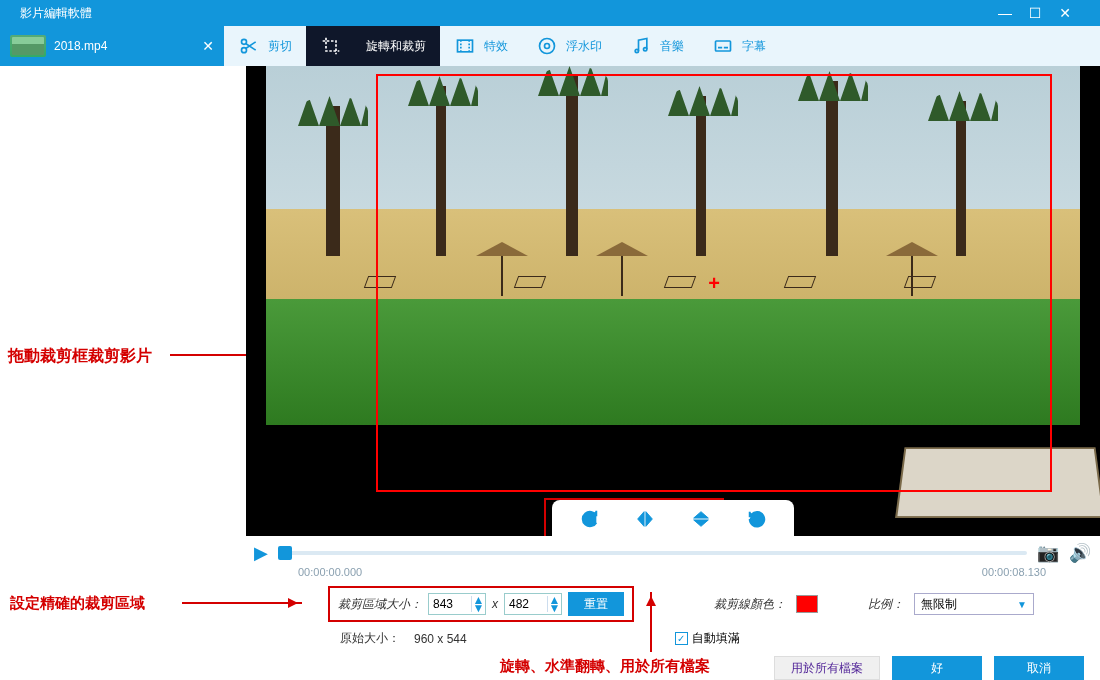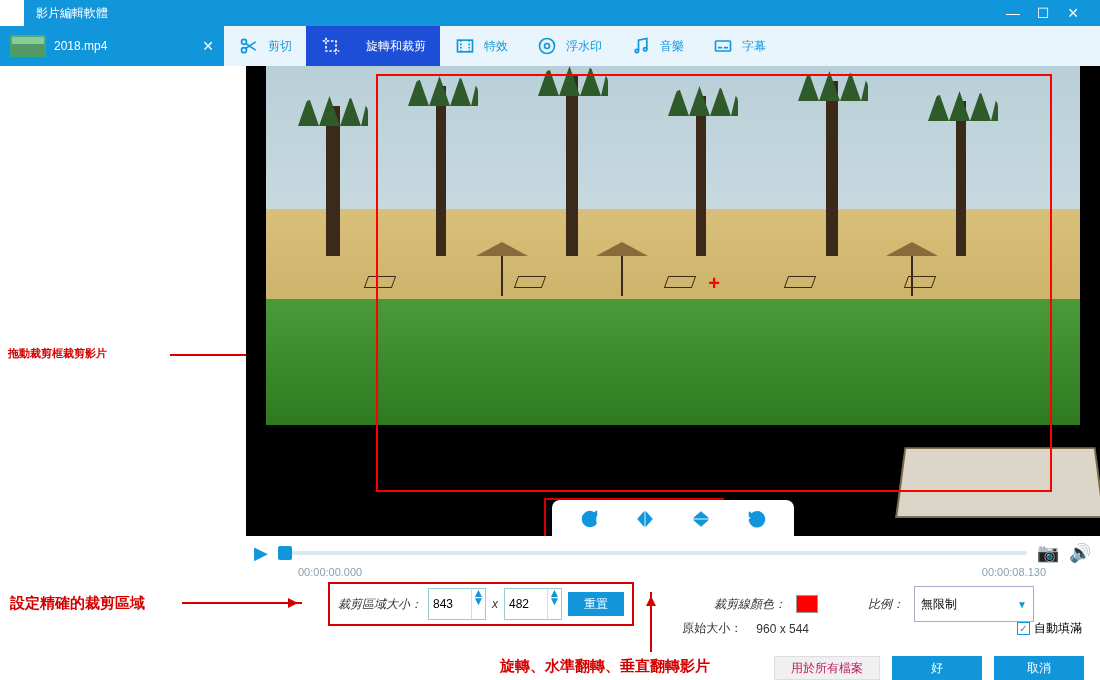--- a/index.html
+++ b/index.html
@@ -1,39 +1,39 @@
 <!DOCTYPE html>
 <html><head>
 <meta charset="utf-8">
 <style>
   * { box-sizing: border-box; margin: 0; padding: 0; font-family: "Microsoft JhengHei", "PingFang TC", sans-serif; font-size: 12px; }
   body { background: #fff; width: 1100px; height: 680px; overflow: hidden; }
 
-  .titlebar { height: 26px; background: #1296db; color: #fff; display: flex; align-items: center; padding: 0 12px; margin-left: 24px; }
+  .titlebar { height: 26px; background: #1296db; color: #fff; display: flex; align-items: center; padding: 0 20px; }
   .titlebar .title { flex: 1; }
   .titlebar .win-btn { width: 30px; text-align: center; font-size: 14px; cursor: pointer; }
 
   .top { display: flex; height: 40px; }
   .sidebar-head { width: 224px; background: #1296db; display: flex; align-items: center; padding: 0 10px; color: #fff; }
   .thumb { width: 36px; height: 22px; background: linear-gradient(#5a7, #3a6); border-radius: 2px; margin-right: 8px; position: relative; }
   .thumb::after{content:"";position:absolute;inset:2px;background:linear-gradient(#8c9 40%, #596 40%);border-radius:1px;}
   .sidebar-head .fname { flex: 1; }
   .sidebar-head .close { font-size: 14px; cursor: pointer; }
 
   .tabs { flex: 1; display: flex; background: #e9f5fc; }
   .tab { display: flex; align-items: center; padding: 16px 14px; gap: 8px; color: #1296db; cursor: pointer; font-size: 13px; }
-  .tab.active { background: #1d4ed8; color: #fff; gap: 24px; }
+  .tab.active { background: #0f172a; color: #fff; gap: 24px; }
   .tab .ic { width: 22px; height: 22px; display:flex;align-items:center;justify-content:center;}
   .tab svg { stroke: #1296db; fill: none; stroke-width: 2; }
   .tab.active svg { stroke: #fff; }
 
   .main { display: flex; height: 470px; }
   .sidebar { width: 246px; background: #fff; position: relative; }
 
-  .annot1 { position: absolute; left: 8px; top: 280px; color: #d40000; font-weight: bold; font-size: 11px; }
+  .annot1 { position: absolute; left: 8px; top: 280px; color: #d40000; font-weight: bold; font-size: 16px; }
   .arrow1 { position: absolute; left: 170px; top: 288px; width: 90px; height: 2px; background: #d40000; }
   .arrow1::after { content: ""; position: absolute; right: -1px; top: -4px; border: 5px solid transparent; border-left: 10px solid #d40000; }
 
   .stage { flex: 1; background: #000; position: relative; overflow: hidden; }
   .video {
     position: absolute; left: 20px; top: 0; right: 20px; bottom: 20px;
     background:
       linear-gradient(#4a9a3a, #2e7a20) 0 72%/100% 28% no-repeat,
       linear-gradient(#d9c07a, #c8ae65) 0 44%/100% 28% no-repeat,
       linear-gradient(#b9cfd7, #cddde3) 0 0/100% 44% no-repeat;
@@ -61,33 +61,33 @@
   .cam { color:#1296db; font-size:18px; cursor:pointer;}
 
   .bottom { padding: 10px 18px 0 18px; position: relative; height:110px;}
   .annot2 { position: absolute; left: 10px; top: 16px; color: #d40000; font-weight: bold; font-size: 15px; }
   .arrow2 { position: absolute; left: 182px; top: 24px; width: 120px; height: 2px; background: #d40000; }
   .arrow2::after { content:""; position:absolute; right:-1px; top:-4px; border:5px solid transparent; border-left:10px solid #d40000;}
 
   .controls-row { display:flex; align-items:center; gap:10px; margin-left:310px; height:32px;}
   .red-box { border: 2px solid #d40000; padding: 4px 8px; display: inline-flex; align-items: center; gap: 6px; }
   .lbl { color:#333;font-style:italic; }
-  .spin { display:inline-flex; border:1px solid #9cc; background:#fff; height:32px;}
+  .spin { display:inline-flex; align-items:center; border:1px solid #9cc; background:#fff; height:22px;}
   .spin input { width:42px; border:none; text-align:left; padding:0 4px; outline:none;}
   .spin .arrows{ width:14px; display:flex; flex-direction:column; color:#1296db; font-size:8px; line-height:8px; text-align:center; border-left:1px solid #cde;}
   .spin .arrows span{cursor:pointer;}
   .btn { background:#1296db; color:#fff; border:none; height:24px; padding:0 16px; cursor:pointer;}
-  .btn.gray { background:#f0f0f0; color:#be185d; border:1px solid #ddd;text-align:center;}
+  .btn.gray { background:#f0f0f0; color:#4c1d95; border:1px solid #ddd;text-align:center;}
   .swatch { width:22px; height:18px; background:#ff0000; border:1px solid #999; display:inline-block;}
-  .select { border:1px solid #aac; background:#fff; height:36px; padding:8px 6px; min-width:120px; display:inline-flex; align-items:center; justify-content:space-between; cursor:pointer;}
+  .select { border:1px solid #aac; background:#fff; height:22px; padding:8px 6px; min-width:120px; display:inline-flex; align-items:center; justify-content:space-between; cursor:pointer;}
   .select .tri{ color:#1296db; font-size:10px;}
   .check { display:inline-flex; align-items:center; gap:4px;}
   .check .box{ width:13px;height:13px;border:1px solid #1296db;color:#1296db;font-size:10px;line-height:11px;text-align:center;}
 
-  .row2 { margin-left:322px; display:flex; align-items:center; gap:14px;justify-content:flex-end;}
+  .row2 { margin-left:322px; margin-top:10px; display:flex; align-items:center; gap:14px;}
   .row3 { position:absolute; right:16px; bottom:8px; display:flex; gap:12px; align-items:center;}
   .annot3 { color:#d40000; font-weight:bold; font-size:15px; position:absolute; left:500px; bottom:12px;}
   .arrow3 { position:absolute; left:650px; bottom:36px; width:2px; height:60px; background:#d40000;}
   .arrow3::after{content:"";position:absolute;left:-4px;top:-1px;border:5px solid transparent;border-bottom:10px solid #d40000;}
 
   .orig { color:#333; }
 </style>
 </head>
 <body>
 
@@ -270,21 +270,21 @@
   <div class="row2">
     <span class="orig">原始大小：</span>
     <span class="orig">960 x 544</span>
     <span style="width:180px"></span>
     <label class="check">
       <span class="box">✓</span>
       <span>自動填滿</span>
     </label>
   </div>
 
-  <div class="annot3">旋轉、水準翻轉、垂直翻轉影片</div>
+  <div class="annot3">旋轉、水準翻轉、用於所有檔案</div>
   <div class="arrow3"></div>
 
   <div class="row3">
     <button class="btn gray">用於所有檔案</button>
     <button class="btn" style="min-width:90px">好</button>
     <button class="btn" style="min-width:90px">取消</button>
   </div>
 </div>
 
 </body></html>

